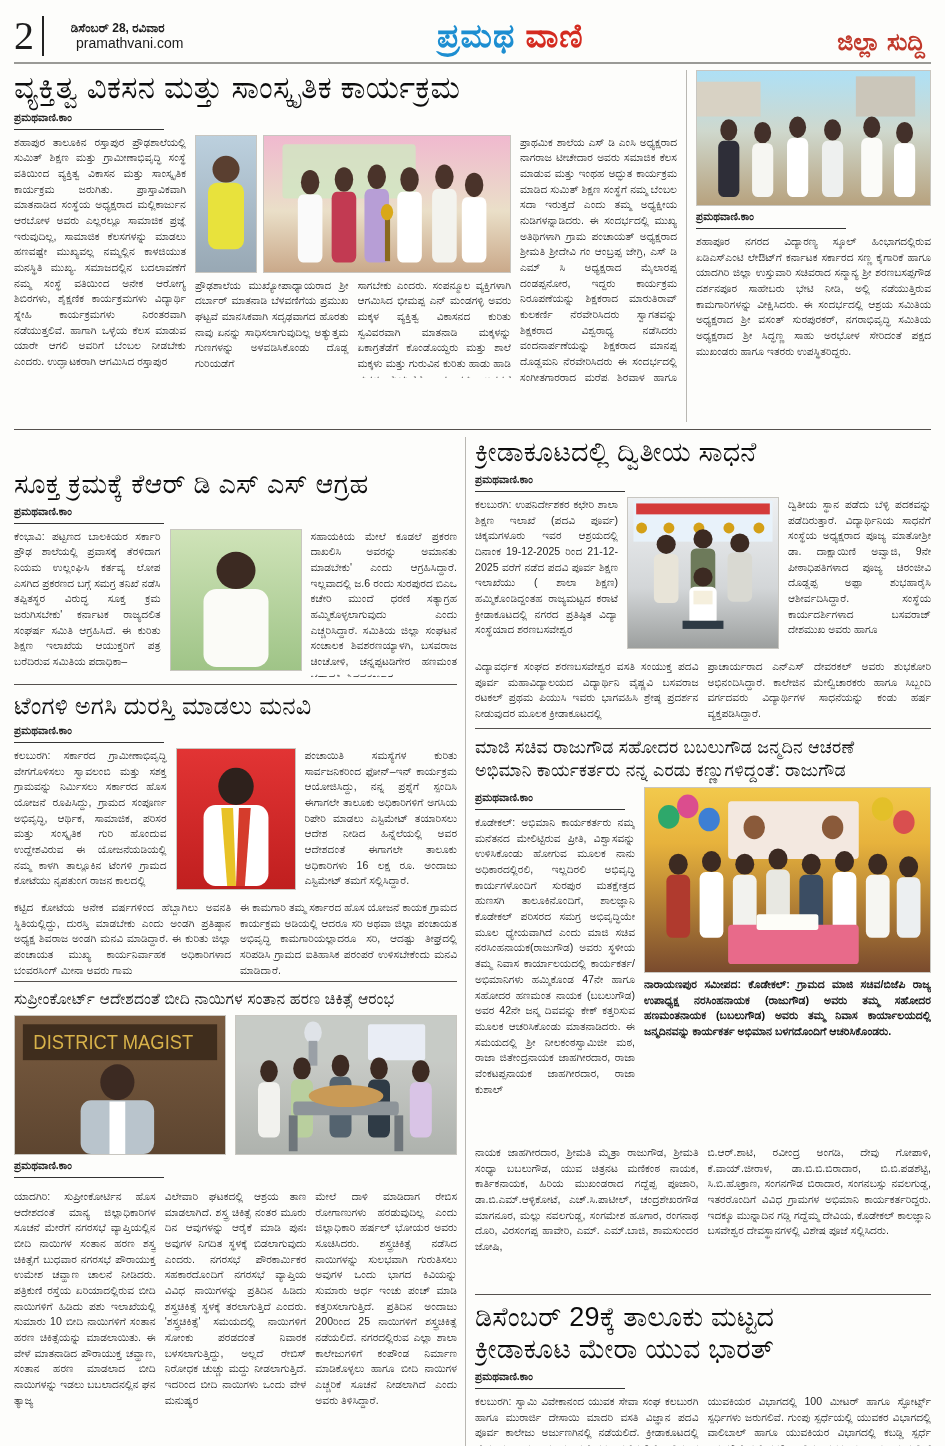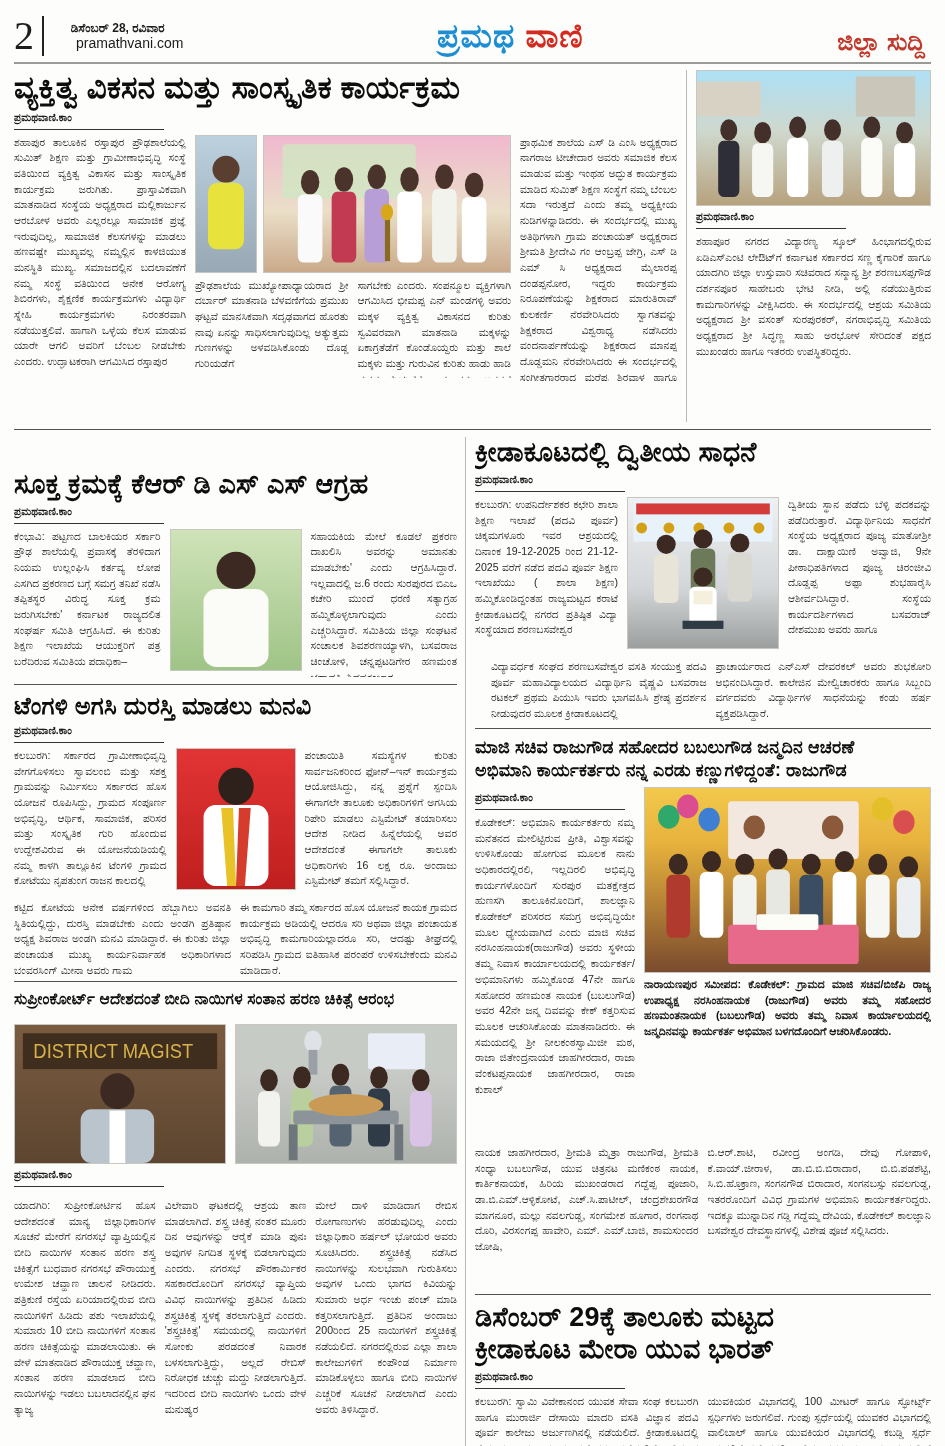--- a/index.html
+++ b/index.html
@@ -15,21 +15,21 @@
   .hdr-bar { width:2px; height:40px; background:#222; }
   .hdr-stack { display:flex; flex-direction:column; justify-content:center; }
   .hdr-date { font-size:12px; font-weight:bold;text-align:center; }
   .hdr-site { font-size:14px;margin-left:24px; }
   .masthead { font-size:33px; font-weight:bold; letter-spacing:1px; }
   .m1 { color:#1d8ed1; } .m2 { color:#d42b20; }
   .section-label { font-size:24px; font-weight:bold; color:#c0392b; padding-right:6px; }
   .toprule { border:none; border-top:2px solid #9a9a96; margin:2px 0 6px 0; }
 
   
-  .headline { font-weight:bold; color:#0d0d0d; line-height:1.18; letter-spacing:.2px; }
+  .headline { font-weight:normal; color:#0d0d0d; line-height:1.18; letter-spacing:.2px; }
   .hl-xl { font-size:31px; }
   .hl-lg { font-size:27px; }
   .hl-md { font-size:24px; }
   .hl-sm { font-size:17.5px; line-height:1.35; }
   .hl-xs { font-size:15.5px; line-height:1.35; }
   .byline { display:inline-block; font-size:10.5px; font-weight:bold; margin:4px 0 2px 0; }
   .byline-rule { width:150px; border-top:1.3px solid #333; margin:3px 0 5px 0; }
   .cols { display:flex; gap:9px; }
   .coltext { font-size:10.6px; line-height:1.48; text-align:justify; color:#272727; overflow:hidden; }
   .caption { font-size:10.8px; font-weight:bold; line-height:1.45; text-align:justify; color:#111; }
@@ -199,21 +199,21 @@
           <div class="coltext" style="flex:1;">ಈ ಕಾಮಗಾರಿ ತಮ್ಮ ಸರ್ಕಾರದ ಹೊಸ ಯೋಜನೆ ಕಾಯಕ ಗ್ರಾಮದ ಕಾರ್ಯಕ್ರಮ ಅಡಿಯಲ್ಲಿ ಆದರೂ ಸರಿ ಅಥವಾ ಜಿಲ್ಲಾ ಪಂಚಾಯತ ಅಭಿವೃದ್ಧಿ ಕಾಮಗಾರಿಯಲ್ಲಾದರೂ ಸರಿ, ಆದಷ್ಟು ತೀಘ್ರದಲ್ಲಿ ಸರಿಪಡಿಸಿ ಗ್ರಾಮದ ಐತಿಹಾಸಿಕ ಪರಂಪರೆ ಉಳಿಸಬೇಕೆಂದು ಮನವಿ ಮಾಡಿದ್ದಾರೆ.</div>
         </div>
       </article>
 
       <hr class="hrule">
 
       <article class="art">
         <h2 class="headline hl-xs">
           <span>ಸುಪ್ರೀಂಕೋರ್ಟ್ ಆದೇಶದಂತೆ ಬೀದಿ ನಾಯಿಗಳ ಸಂತಾನ ಹರಣ ಚಿಕಿತ್ಸೆ ಆರಂಭ</span><br>
         </h2>
-        <div class="cols" style="margin-top:14px;">
+        <div class="cols" style="margin-top:5px;">
           <div style="flex:0 0 212px;">
             <div class="photo" style="width:212px;height:140px;background:linear-gradient(#7a5c40,#5d4530);">
               <svg viewBox="0 0 160 100" preserveAspectRatio="none">
                 <rect x="6" y="6" width="148" height="26" fill="#3f2d1d"></rect>
                 <text x="14" y="24" font-size="14" fill="#d8b24a" font-family="sans-serif">DISTRICT MAGIST</text>
                 <circle cx="78" cy="48" r="13" fill="#3c2a22"></circle>
                   <rect x="50" y="61" width="56" height="39" rx="8" fill="#b9c4cc"></rect>
                 <rect x="72" y="62" width="12" height="38" fill="#ffffff"></rect>
               </svg>
             </div>
@@ -277,21 +277,21 @@
               <circle cx="82" cy="33" r="7" fill="#3c2a22"></circle>
                 <rect x="73" y="40" width="18" height="36" rx="4" fill="#d9d9d2"></rect>
               <circle cx="55" cy="58" r="7" fill="#3c2a22"></circle>
                 <rect x="45" y="65" width="20" height="28" rx="4" fill="#ffffff"></rect>
               <rect x="48" y="68" width="14" height="10" fill="#f5efdd"></rect>
               <rect x="40" y="90" width="30" height="6" fill="#2e3a44"></rect>
             </svg>
           </div>
           <div class="coltext" style="flex:1;">ದ್ವಿತೀಯ ಸ್ಥಾನ ಪಡೆದು ಬೆಳ್ಳಿ ಪದಕವನ್ನು ಪಡೆದಿರುತ್ತಾರೆ. ವಿದ್ಯಾರ್ಥಿನಿಯ ಸಾಧನೆಗೆ ಸಂಸ್ಥೆಯ ಅಧ್ಯಕ್ಷರಾದ ಪೂಜ್ಯ ಮಾತೋಶ್ರೀ ಡಾ. ದಾಕ್ಷಾಯಿಣಿ ಅವ್ವಾಜಿ, 9ನೇ ಪೀಠಾಧಿಪತಿಗಳಾದ ಪೂಜ್ಯ ಚಿರಂಜೀವಿ ದೊಡ್ಡಪ್ಪ ಅಪ್ಪಾ ಶುಭಹಾರೈಸಿ ಆಶೀರ್ವದಿಸಿದ್ದಾರೆ. ಸಂಸ್ಥೆಯ ಕಾರ್ಯದರ್ಶಿಗಳಾದ ಬಸವರಾಜ್ ದೇಶಮುಖ ಅವರು ಹಾಗೂ</div>
         </div>
-        <div class="cols" style="margin-top:4px;height:62px;margin-left:16px;">
+        <div class="cols" style="margin-top:4px;height:62px;">
           <div class="coltext" style="flex:1;">ವಿದ್ಯಾವರ್ಧಕ ಸಂಘದ ಶರಣಬಸವೇಶ್ವರ ವಸತಿ ಸಂಯುಕ್ತ ಪದವಿ ಪೂರ್ವ ಮಹಾವಿದ್ಯಾಲಯದ ವಿದ್ಯಾರ್ಥಿನಿ ವೈಷ್ಣವಿ ಬಸವರಾಜ ರಟಕಲ್ ಪ್ರಥಮ ಪಿಯುಸಿ ಇವರು ಭಾಗವಹಿಸಿ ಶ್ರೇಷ್ಠ ಪ್ರದರ್ಶನ ನೀಡುವುದರ ಮೂಲಕ ಕ್ರೀಡಾಕೂಟದಲ್ಲಿ</div>
           <div class="coltext" style="flex:1;">ಪ್ರಾಚಾರ್ಯರಾದ ಎನ್‌ಎಸ್ ದೇವರಕಲ್ ಅವರು ಶುಭಕೋರಿ ಅಭಿನಂದಿಸಿದ್ದಾರೆ. ಕಾಲೇಜಿನ ಮೇಲ್ವಿಚಾರಕರು ಹಾಗೂ ಸಿಬ್ಬಂದಿ ವರ್ಗದವರು ವಿದ್ಯಾರ್ಥಿಗಳ ಸಾಧನೆಯನ್ನು ಕಂಡು ಹರ್ಷ ವ್ಯಕ್ತಪಡಿಸಿದ್ದಾರೆ.</div>
         </div>
       </article>
 
       <hr class="hrule">
 
       <article class="art">
         <h2 class="headline hl-sm">
           <span>ಮಾಜಿ ಸಚಿವ ರಾಜುಗೌಡ ಸಹೋದರ ಬಬಲುಗೌಡ ಜನ್ಮದಿನ ಆಚರಣೆ</span><br>

